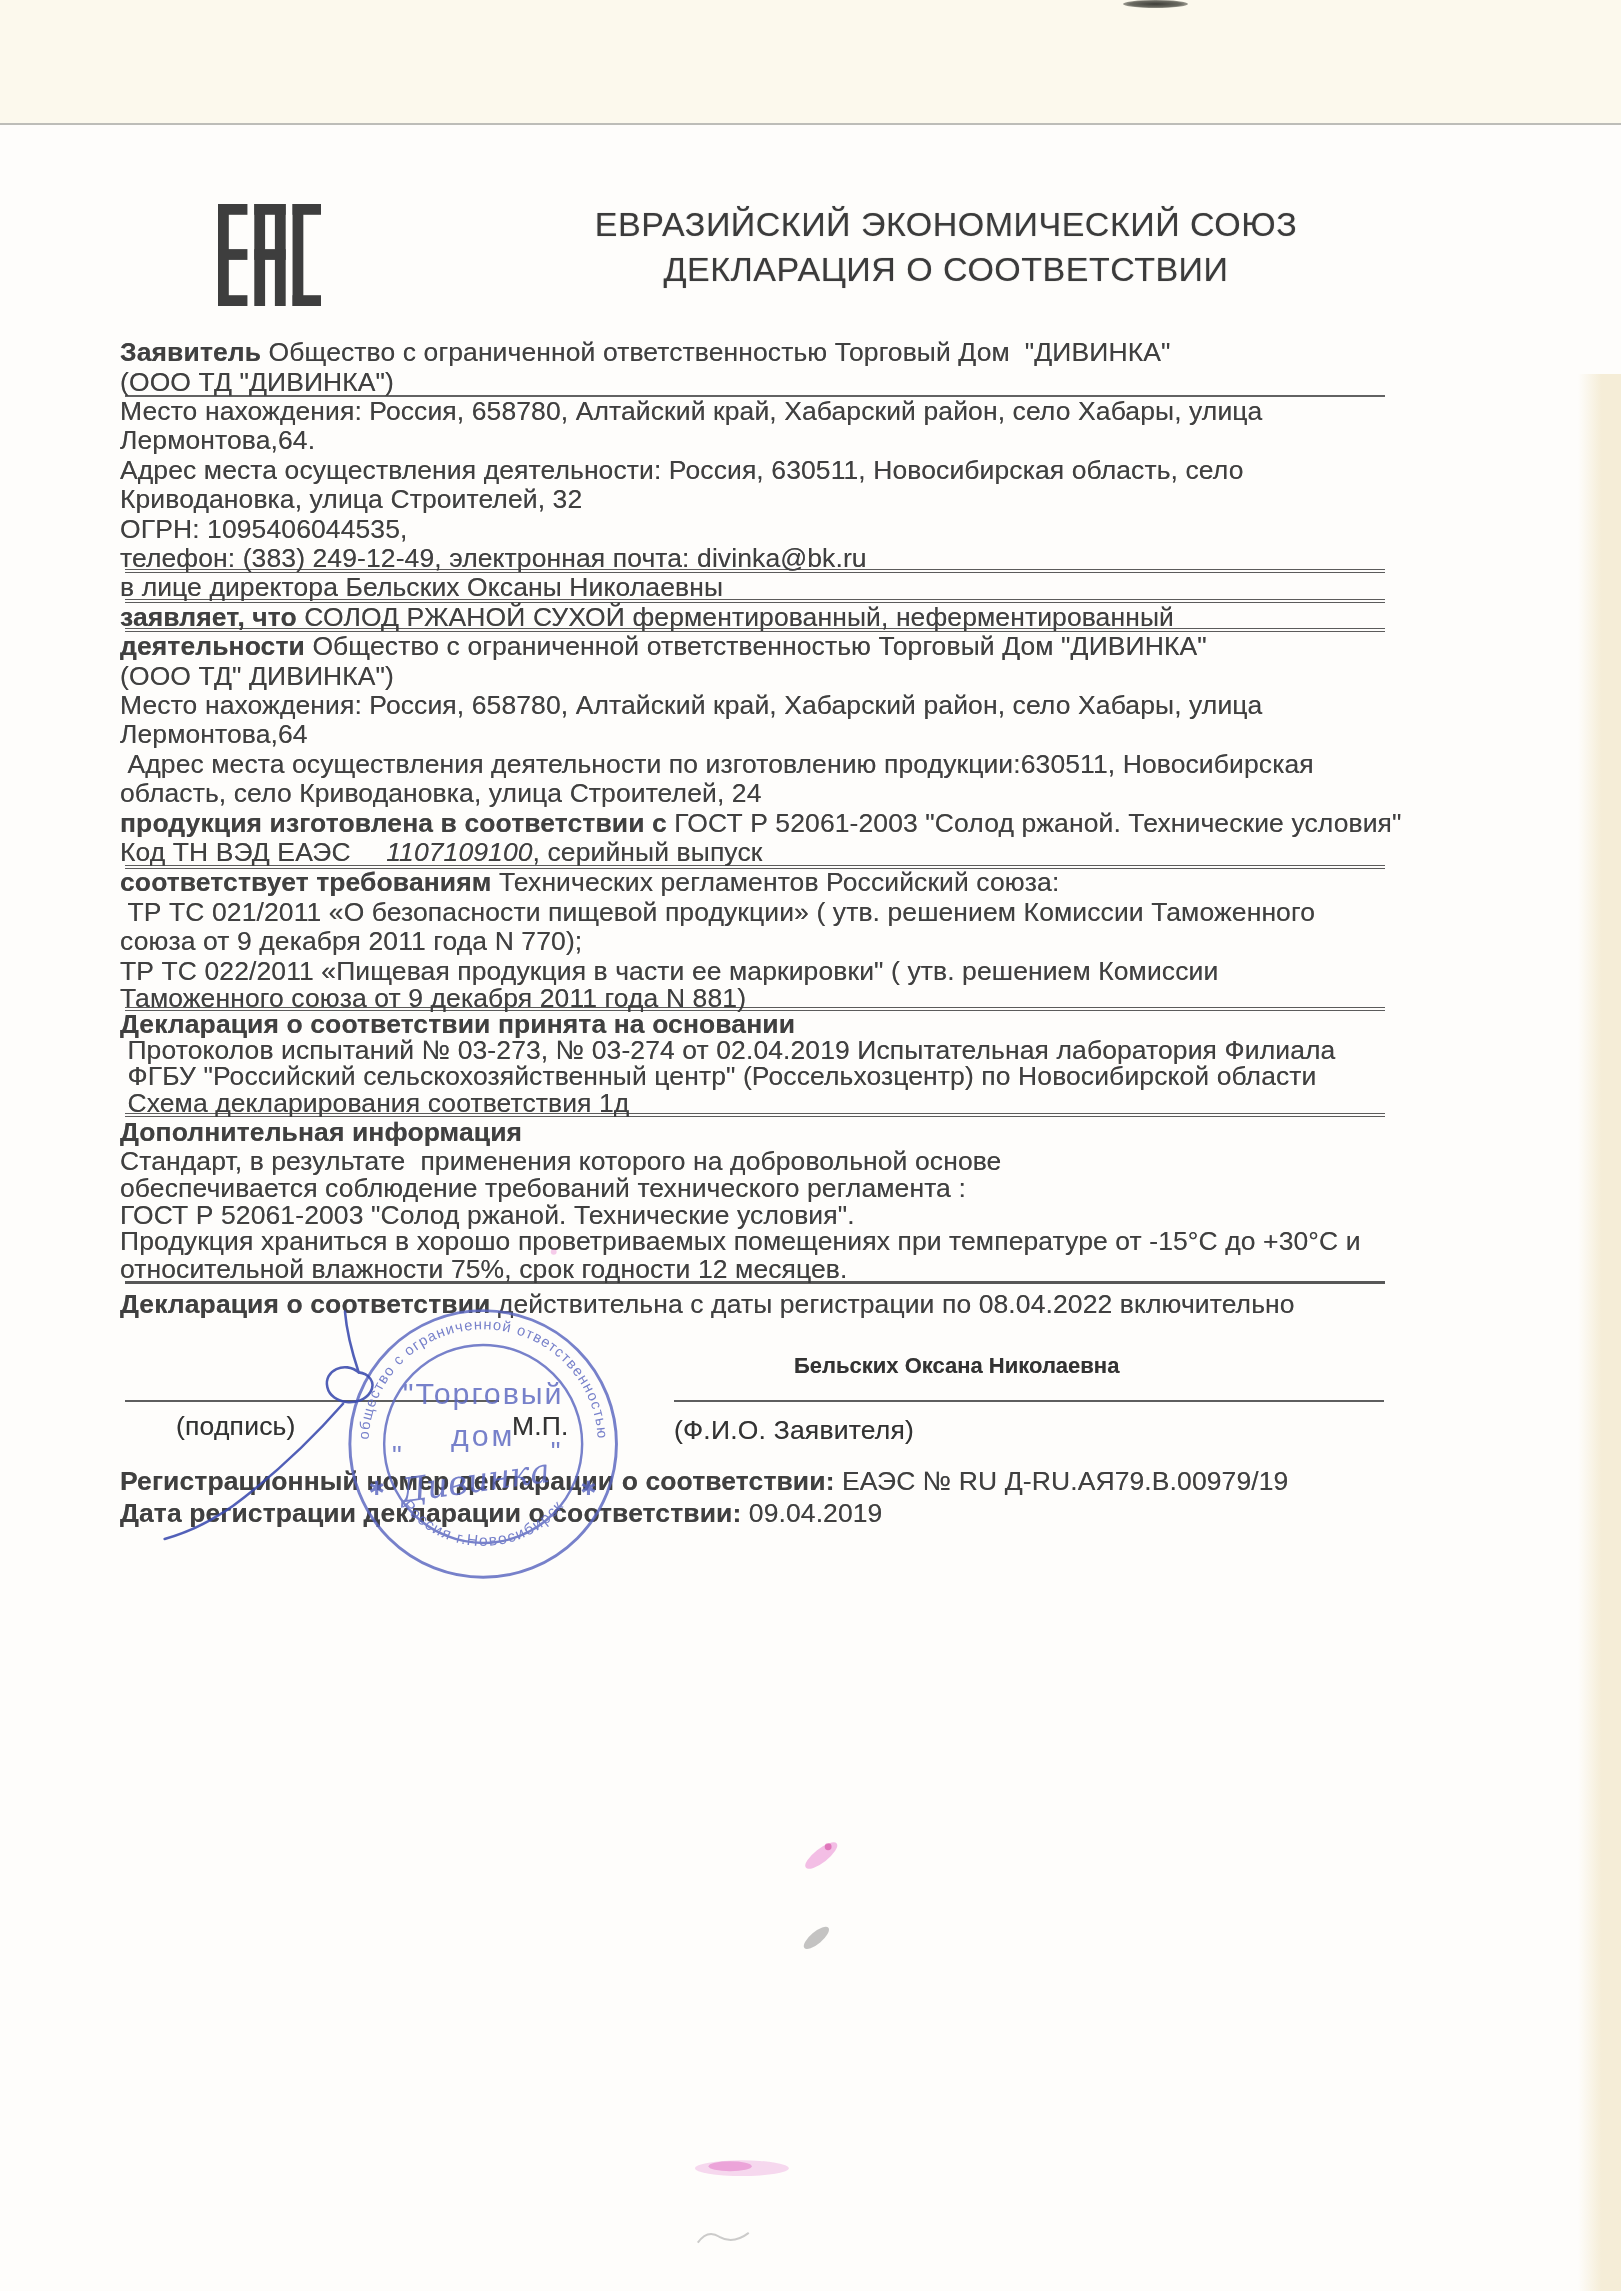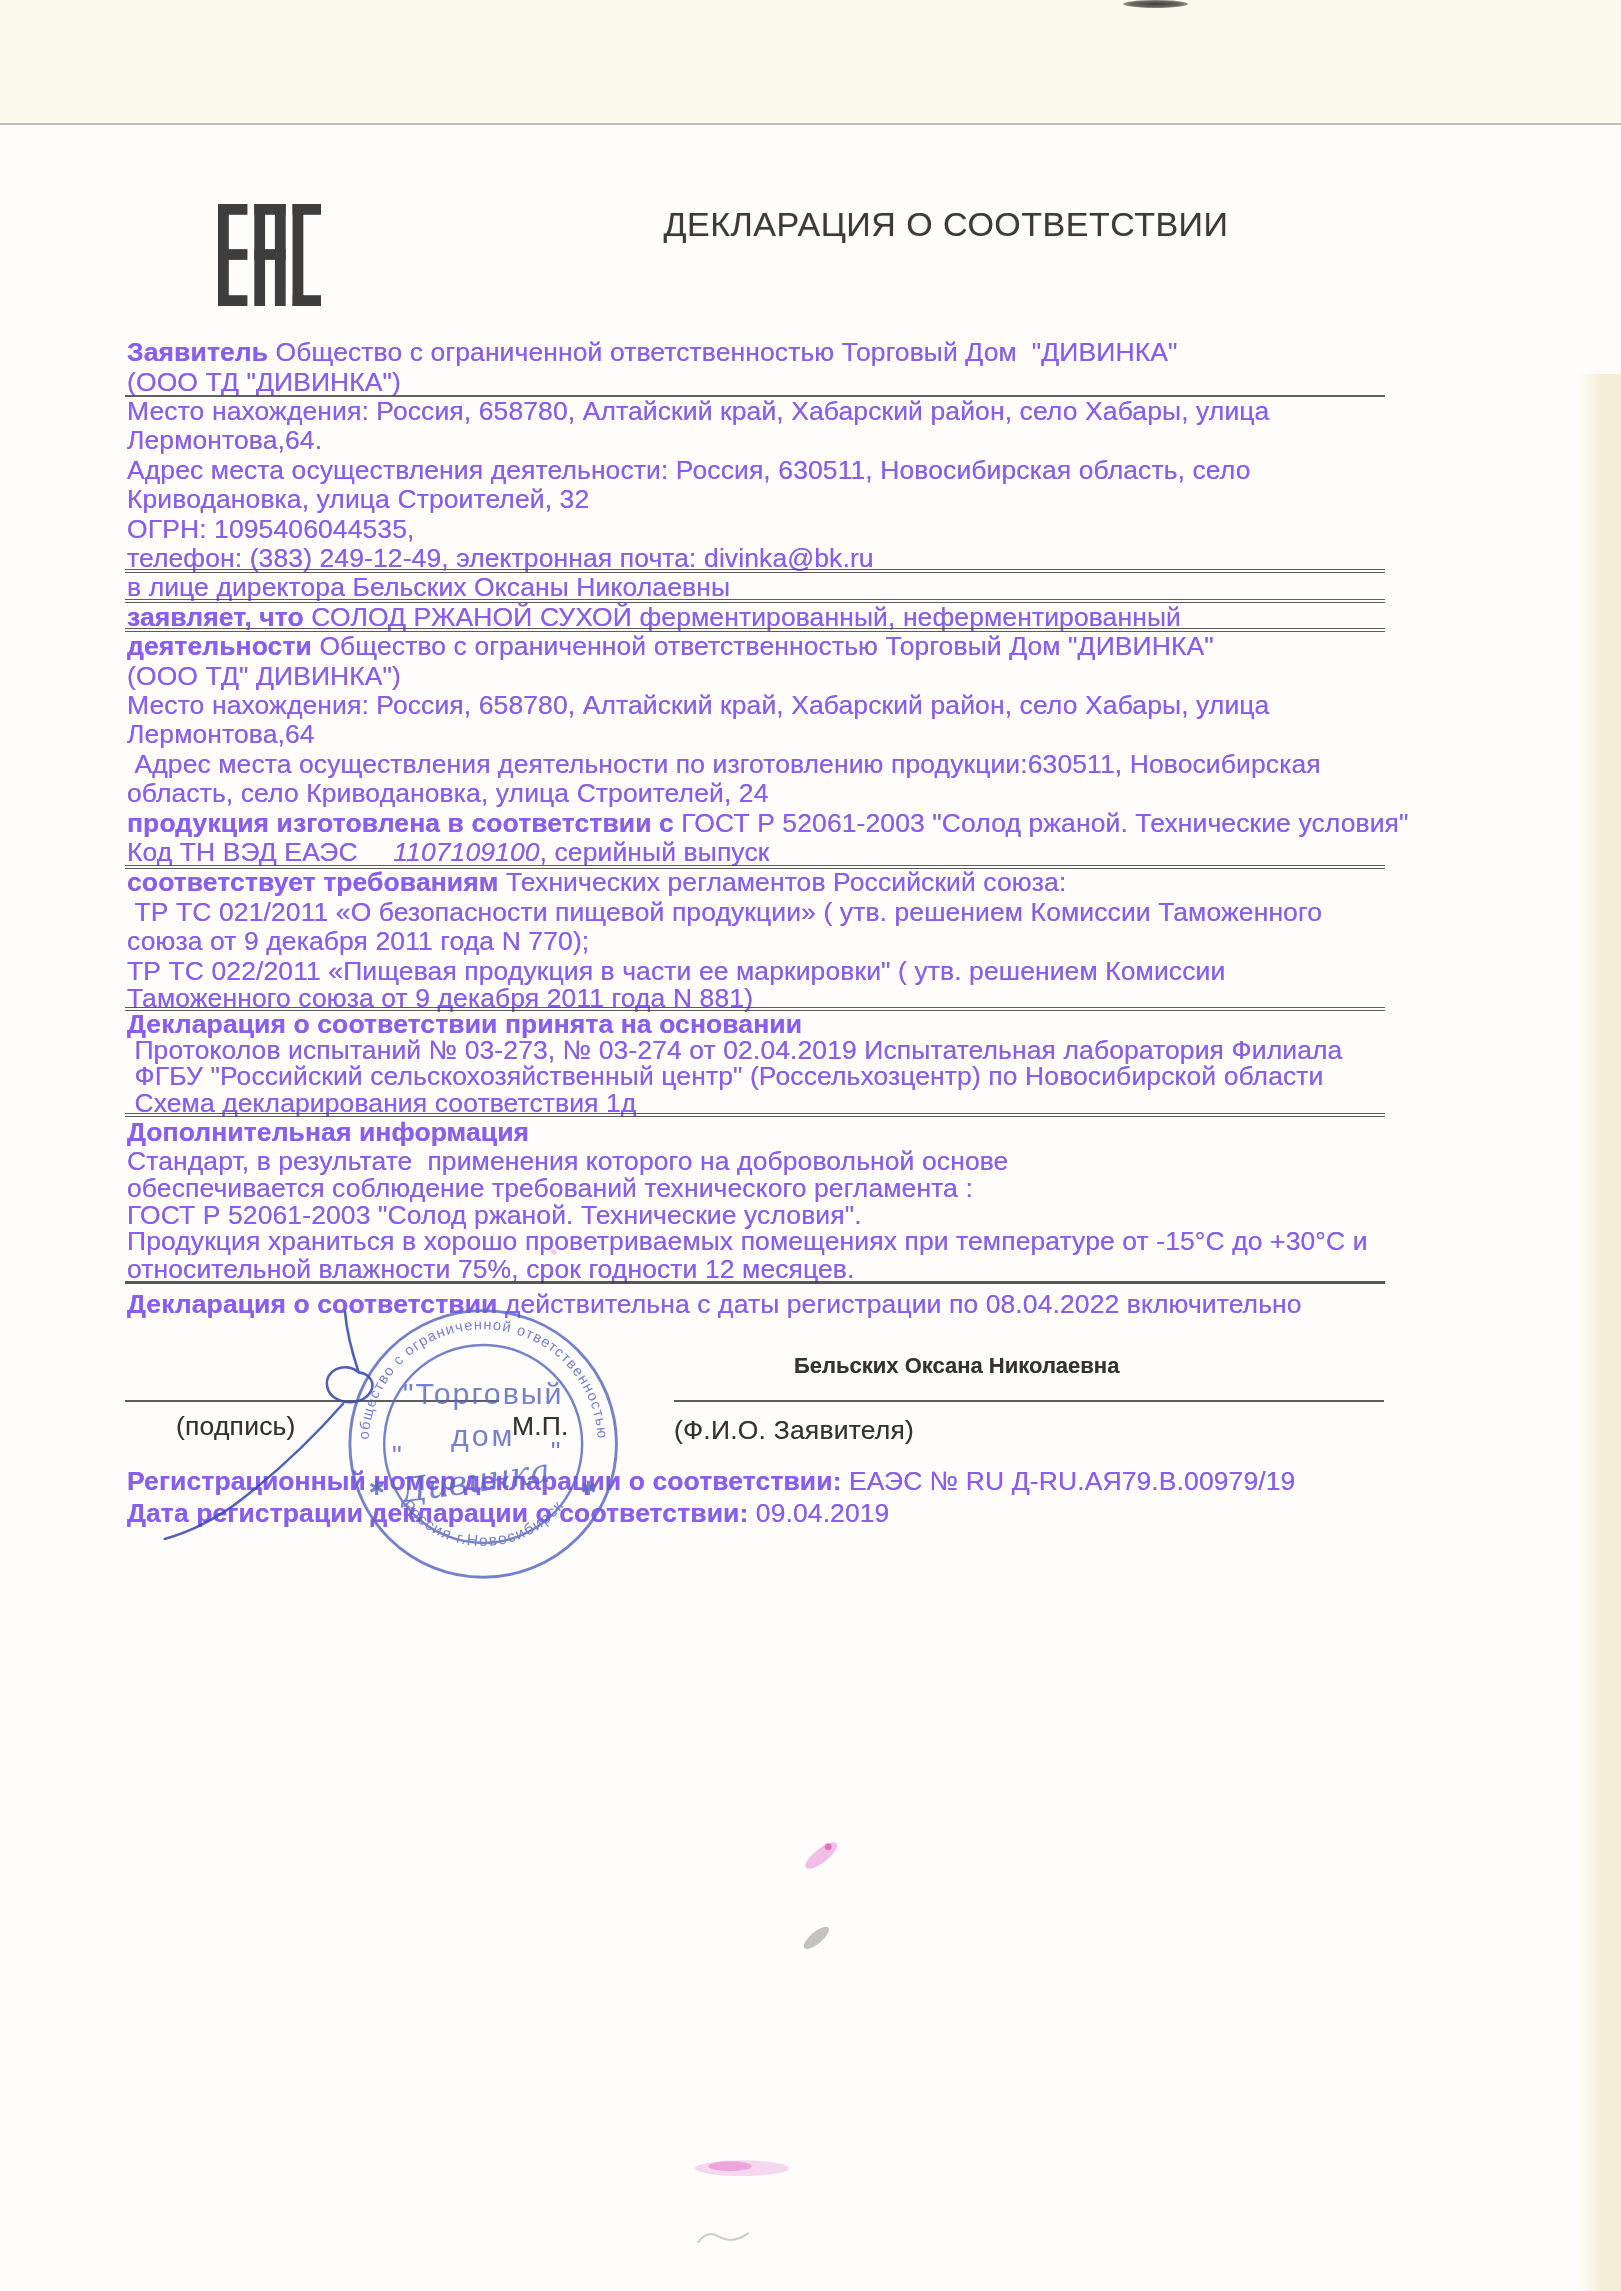--- a/index.html
+++ b/index.html
@@ -21,22 +21,22 @@
     position:absolute;left:1123px;top:0;width:65px;height:7.8px;border-radius:50%;
     background:radial-gradient(ellipse at center,#3e3e38 0%,#6b6b62 55%,rgba(110,110,100,0) 100%);
   }
   .eac-logo{position:absolute;left:218px;top:204px;}
   .title-wrap{
     position:absolute;left:451px;top:202px;width:990px;text-align:center;
     color:#3b3b3b;font-size:34px;line-height:45px;letter-spacing:0.5px;
     text-shadow:0 0 1px rgba(59,59,59,.45);
   }
   .line{
-    position:absolute;left:127px;font-size:26.5px;line-height:29px;white-space:pre;
-    color:#8b5cf6;letter-spacing:0.1px;text-shadow:0 0 0.6px rgba(49,49,49,.55);
+    position:absolute;left:120px;font-size:26.5px;line-height:29px;white-space:pre;
+    color:#404040;letter-spacing:0.1px;text-shadow:0 0 0.6px rgba(49,49,49,.55);
   }
   .line b{font-weight:bold;}
   .line i{font-style:italic;margin-left:28px;}
   .rule{
     position:absolute;left:125px;width:1260px;height:2px;background:#474747;opacity:.85;
   }
   .rule.dbl{
     height:3.9px;
     background:linear-gradient(#3f3f3f 0 1px, rgba(0,0,0,0) 1px 2.9px, #3f3f3f 2.9px 3.9px);
   }
@@ -71,20 +71,21 @@
       <rect x="58" y="0" width="11" height="104"></rect>
     <rect x="37" y="0" width="32" height="11"></rect>
       <rect x="37" y="46" width="32" height="11"></rect>
     <rect x="76" y="0" width="11" height="104"></rect>
       <rect x="76" y="0" width="29" height="11"></rect>
     <rect x="76" y="93" width="29" height="11"></rect>
   </g>
 </svg>
 
 <div class="title-wrap">
+  <div>ЕВРАЗИЙСКИЙ ЭКОНОМИЧЕСКИЙ СОЮЗ</div>
   <div>ДЕКЛАРАЦИЯ О СООТВЕТСТВИИ</div>
 </div>
 
 <div class="line" style="top:338px"><b>Заявитель</b><span> Общество с ограниченной ответственностью Торговый Дом  "ДИВИНКА"</span></div>
 <div class="line" style="top:368px"><span>(ООО ТД "ДИВИНКА")</span></div>
 <div class="rule" style="top:395px"></div>
 <div class="line" style="top:397px"><span>Место нахождения: Россия, 658780, Алтайский край, Хабарский район, село Хабары, улица</span></div>
 <div class="line" style="top:426px"><span>Лермонтова,64.</span></div>
 <div class="line" style="top:456px"><span>Адрес места осуществления деятельности: Россия, 630511, Новосибирская область, село</span></div>
 <div class="line" style="top:485px"><span>Криводановка, улица Строителей, 32</span></div>

